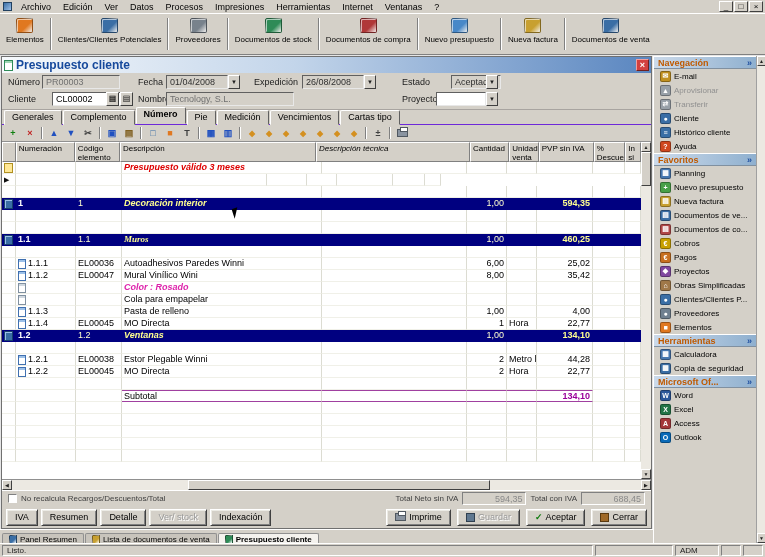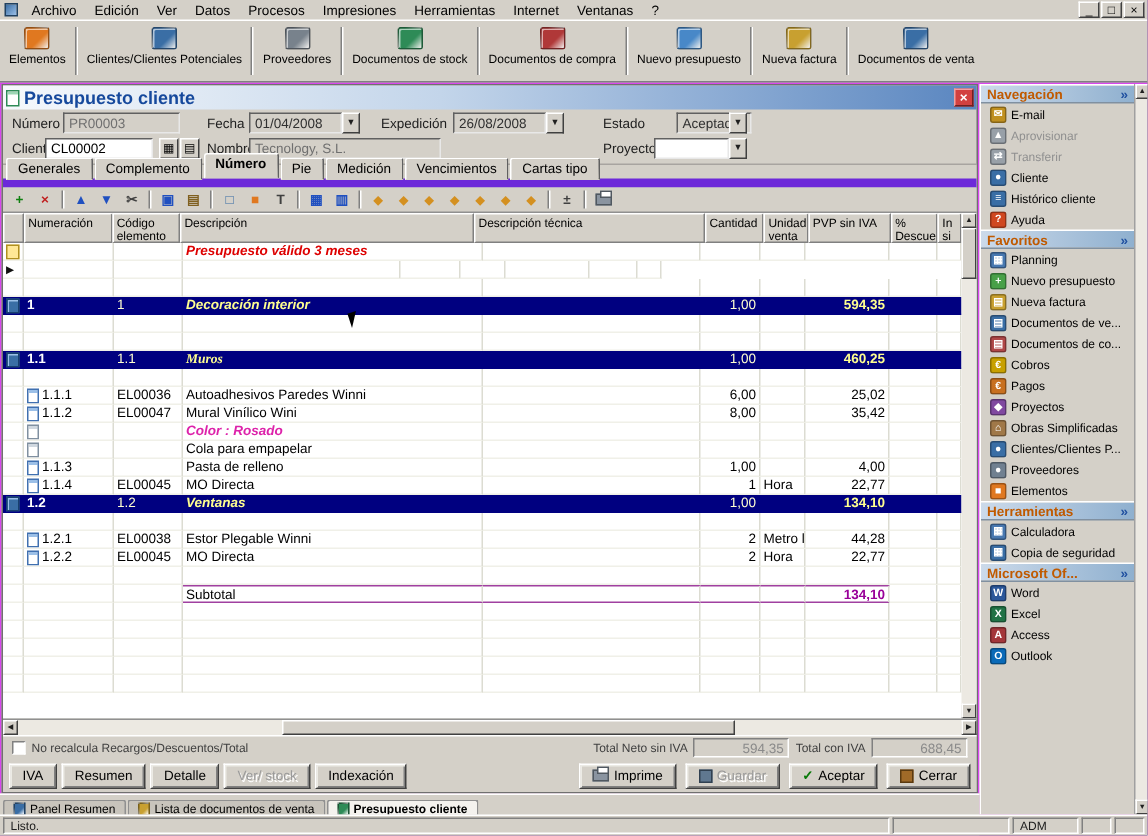--- a/index.html
+++ b/index.html
@@ -1,17 +1,17 @@
 <!DOCTYPE html>
 <html><head>
 <meta charset="utf-8">
 <style>
   *{box-sizing:border-box;margin:0;padding:0}
   html,body{background:#808080}
-  .screen{position:relative;width:765px;height:557px;background:#d946ef;font-family:"Liberation Sans",sans-serif;font-size:9px;color:#000;overflow:hidden}
+  .screen{position:relative;width:765px;height:557px;background:#e5e5e5;font-family:"Liberation Sans",sans-serif;font-size:9px;color:#000;overflow:hidden}
   
   .menubar{position:absolute;left:0;top:0;right:0;height:14px;display:flex;align-items:center;border-bottom:1px solid #fff;background:#d4d0c8}
   .menu-appicon{width:9px;height:9px;margin:0 3px;background:linear-gradient(135deg,#3a6ea5,#9cc0e8);border:1px solid #204060}
   .menu-item{padding:1px 6px;font-size:9px}
   .win-controls{margin-left:auto;display:flex;gap:1px;padding-right:2px}
   .win-btn{width:14px;height:11px;font-size:8px;line-height:9px;text-align:center;background:#d4d0c8;border:1px solid;border-color:#fff #404040 #404040 #fff}
   
   .toolbar{position:absolute;left:0;top:14px;right:0;height:41px;display:flex;align-items:stretch;background:#d4d0c8;border-bottom:1px solid #808080;padding:1px 2px}
   .tb-btn{display:flex;flex-direction:column;align-items:center;justify-content:flex-start;gap:2px;padding:3px 4px 1px;font-size:8px;white-space:nowrap}
   .tb-icon{width:17px;height:15px;border-radius:2px;border:1px solid rgba(0,0,0,.35);box-shadow:inset 1px 1px 0 rgba(255,255,255,.6)}
@@ -24,21 +24,21 @@
   .panel-close{margin-left:auto;width:13px;height:12px;background:#d24040;color:#fff;font-size:9px;line-height:11px;text-align:center;border:1px solid;border-color:#f0a0a0 #702020 #702020 #f0a0a0;font-weight:bold}
   
   .p-form{position:relative;height:37px;border-bottom:1px solid #a8a4a0}
   .f-label{position:absolute;font-size:9px;color:#202020}
   .f-field{position:absolute;height:14px;font-size:9px;padding:1px 3px;border:1px solid;border-color:#606060 #e8e8e8 #e8e8e8 #606060;background:#fff;overflow:hidden;white-space:nowrap}
   .f-dis{background:#d4d0c8;color:#707070}
   .f-gray{background:#d4d0c8;color:#303030}
   .f-combo-arrow{position:absolute;width:12px;height:14px;background:#d4d0c8;border:1px solid;border-color:#fff #404040 #404040 #fff;font-size:6px;line-height:12px;text-align:center;color:#202020}
   .f-mini-btn{position:absolute;width:13px;height:14px;background:#d4d0c8;border:1px solid;border-color:#fff #404040 #404040 #fff;font-size:8px;line-height:12px;text-align:center}
   
-  .p-tabs{height:15px;display:flex;align-items:flex-end;padding:1px 2px 0;border-bottom:6px solid #6d28d9;background:#d4d0c8}
+  .p-tabs{height:15px;display:flex;align-items:flex-end;padding:1px 2px 0;border-bottom:1px solid #6d28d9;background:#d4d0c8}
   .tab{position:relative;top:1px;padding:1px 7px 2px;font-size:9px;background:#d4d0c8;border:1px solid;border-color:#fff #606060 #d4d0c8 #fff;border-radius:2px 2px 0 0;margin-right:1px}
   .tab.active{top:0;padding-bottom:4px;z-index:2;font-weight:bold}
   
   .p-gtoolbar{height:17px;display:flex;align-items:center;gap:1px;padding:0 3px;background:#d4d0c8;border-bottom:1px solid #909090}
   .gt-ic{width:16px;height:14px;display:flex;align-items:center;justify-content:center;font-size:9px;font-weight:bold}
   .gt-sep{width:2px;height:12px;margin:0 2px;border-left:1px solid #808080;border-right:1px solid #fff}
   
   .p-grid{flex:1;display:flex;overflow:hidden;background:#fff}
   .g-left{width:639px;display:flex;flex-direction:column}
   .g-header{display:flex;height:20px}
@@ -189,21 +189,21 @@
       <div class="f-field f-gray" style="left:164px;top:2px;width:62px">01/04/2008</div>
       <div class="f-combo-arrow" style="left:226px;top:2px">▼</div>
       <span class="f-label" style="left:252px;top:4px">Expedición</span>
       <div class="f-field f-gray" style="left:300px;top:2px;width:62px">26/08/2008</div>
       <div class="f-combo-arrow" style="left:362px;top:2px">▼</div>
       <span class="f-label" style="left:400px;top:4px">Estado</span>
       <div class="f-field f-gray" style="left:449px;top:2px;width:50px">Aceptado</div>
       <div class="f-combo-arrow" style="left:484px;top:2px">▼</div>
 
       <span class="f-label" style="left:6px;top:21px">Cliente</span>
-      <div class="f-field" style="left:28px;top:19px;width:72px">CL00002</div>
+      <div class="f-field" style="left:50px;top:19px;width:72px">CL00002</div>
       <div class="f-mini-btn" style="left:104px;top:19px">▦</div>
       <div class="f-mini-btn" style="left:118px;top:19px">▤</div>
       <span class="f-label" style="left:136px;top:21px">Nombre</span>
       <div class="f-field f-dis" style="left:164px;top:19px;width:128px">Tecnology, S.L.</div>
       <span class="f-label" style="left:400px;top:21px">Proyecto</span>
       <div class="f-field" style="left:434px;top:19px;width:50px"></div>
       <div class="f-combo-arrow" style="left:484px;top:19px">▼</div>
     </div>
 
     <div class="p-tabs">
@@ -248,21 +248,21 @@
         </div>
       </div>
 
     <div class="p-grid">
       <div class="g-left">
         <div class="g-header">
             <div class="gh-cell" style="width: 14px;"></div>
             <div class="gh-cell" style="width: 60px;">Numeración</div>
             <div class="gh-cell" style="width: 46px;">Código elemento</div>
             <div class="gh-cell" style="width: 200px;">Descripción</div>
-            <div class="gh-cell" style="width: 157px;">Descripción técnica</div>
+            <div class="gh-cell" style="width: 157px; font-style: italic;">Descripción técnica</div>
             <div class="gh-cell" style="width: 40px;">Cantidad</div>
             <div class="gh-cell" style="width: 30px;">Unidad venta</div>
             <div class="gh-cell" style="width: 56px;">PVP sin IVA</div>
             <div class="gh-cell" style="width: 32px;">% Descuen</div>
             <div class="gh-cell" style="width: 16px;">In si</div>
           </div>
         <div class="g-body">
             <div class="g-row r-note">
               <div class="g-cell c-gutter" style="width: 14px;"><span class="ic note-icon"></span></div>
               <div class="g-cell c-num" style="width: 60px;"></div>

